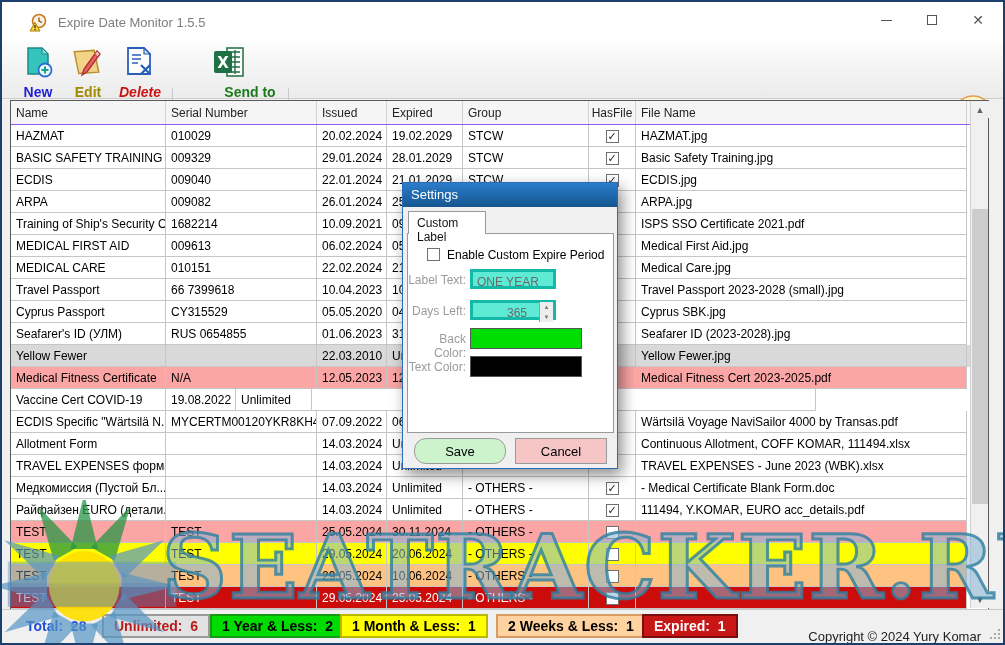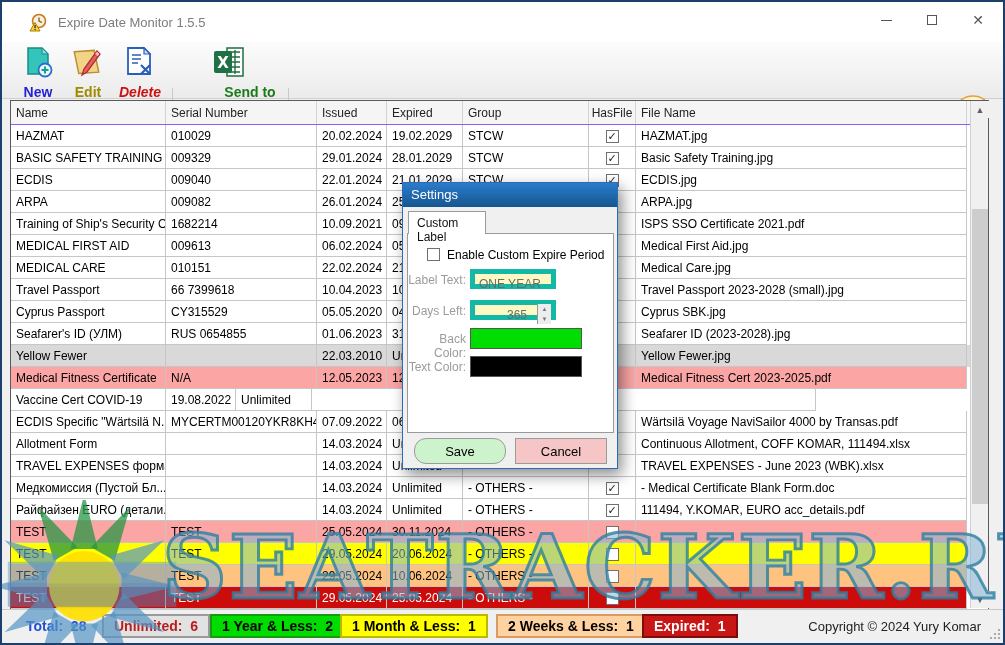--- a/index.html
+++ b/index.html
@@ -52,42 +52,42 @@
 
   
   #dialog { position:absolute; left:400px; top:180px; width:216px; height:287px; background:#f0f0f0; border:1px solid #2a6cb8; box-shadow:4px 6px 14px rgba(0,0,0,0.45); z-index:100; }
   #dlg-title { position:absolute; left:0; top:0; width:100%; height:24px; background:linear-gradient(180deg,#2b7ccb,#15568f); color:#fff; font-size:13px; padding:4px 0 0 8px; }
   #dlg-tab { position:absolute; left:5px; top:28px; width:78px; height:23px; background:#fff; border:1px solid #9a9a9a; border-bottom:none; font-size:12px; color:#111; padding:4px 0 0 8px; z-index:2; }
   #dlg-page { position:absolute; left:4px; top:50px; width:207px; height:200px; background:#fff; border:1px solid #9a9a9a; z-index:1; }
   #dlg-check { position:absolute; left:24px; top:62px; z-index:3; }
   #dlg-check .cb { vertical-align:-2px; }
   #dlg-check span.lblc { font-size:12px; color:#000; margin-left:7px; }
   .dlg-lbl { position:absolute; left:4px; width:59px; text-align:right; font-size:12px; color:#9b9b9b; z-index:3; }
-  .dlg-box { position:absolute; left:67px; width:86px; height:20px; background:#fef9c3; border:5px solid #14b8a6; font-size:12px; color:#6a6a6a; padding:3px 0 0 4px; z-index:3; }
+  .dlg-box { position:absolute; left:67px; width:86px; height:20px; background:#5eead4; border:3px solid #14b8a6; font-size:12px; color:#6a6a6a; padding:3px 0 0 4px; z-index:3; }
   .dlg-swatch { position:absolute; left:67px; width:112px; height:21px; border:1px solid #555; z-index:3; }
   #lbl-labeltext{ top:90px; } #box-labeltext{ top:86px; }
   #lbl-days{ top:121px; } #box-days{ top:117px; text-align:center; padding-left:8px; }
   #spin { position:absolute; right:0; top:-1px; width:14px; height:20px; border-left:1px solid #9a9a9a; background:#ededed; display:flex; flex-direction:column; }
   #spin div{ flex:1; display:flex; align-items:center; justify-content:center; font-size:6px; color:#777; }
   #lbl-back{ top:149px; } #sw-back{ top:145px; }
   #lbl-text{ top:177px; } #sw-text{ top:173px; }
   .dlg-btn { position:absolute; top:255px; width:92px; height:26px; border:1px solid #9a9a9a; font-size:13px; color:#000; display:flex; align-items:center; justify-content:center; z-index:3; }
   #btn-save { left:11px; background:#cdf3cd;border-radius:12px; }
   #btn-cancel { left:112px; background:#f6c6c6; }
 
   
   #statusbar { position:absolute; left:0; top:607px; width:1001px; height:34px; background:#f0f0f0; border-top:1px solid #c9c9c9; }
   .sb-item { position:absolute; top:4px; height:24px; font-size:14px; font-weight:bold; display:flex; align-items:center; padding:0 10px; white-space:pre; }
   #sb-total { left:14px; color:#1d4ed8; }
   #sb-unlimited { left:100px; background:#e2e2e2; border:2px solid #9a9a9a; color:#b91c1c; }
   #sb-year { left:208px; background:#00dc00; border:2px solid #169a16; color:#000; }
   #sb-month { left:338px; background:#ffff00; border:2px solid #b9b900; color:#000; }
   #sb-weeks { left:494px; background:#ffd3a1; border:2px solid #d89c62; color:#000; }
   #sb-expired { left:640px; background:#c81515; border:2px solid #7c0d0d; color:#fff; }
-  #sb-copy { position:absolute; right:22px; top:9px; font-size:13px; color:#222;text-align:right; }
+  #sb-copy { position:absolute; right:22px; top:19px; font-size:13px; color:#222;text-align:right; }
   #grip { position:absolute; right:3px; bottom:4px; width:10px; height:10px; }
   #grip i { position:absolute; width:2px; height:2px; background:#aaa; }
   #grip i:nth-child(1){ right:0; bottom:0; } #grip i:nth-child(2){ right:4px; bottom:0; } #grip i:nth-child(3){ right:0; bottom:4px; }
   #grip i:nth-child(4){ right:8px; bottom:0; } #grip i:nth-child(5){ right:0; bottom:8px; } #grip i:nth-child(6){ right:4px; bottom:4px; }
 
   
   #watermark { position:absolute; left:0; top:0; width:1005px; height:645px; pointer-events:none; z-index:60; overflow:hidden; }
   #wm-sun { position:absolute; left:-6px; top:498px; }
   #wm-text { position:absolute; left:160px; top:512px; font-family:"DejaVu Serif","Liberation Serif",serif; font-weight:bold; font-size:90px; letter-spacing:2px; white-space:nowrap; color:rgba(133,180,211,0.55); -webkit-text-stroke:3px rgba(45,128,160,0.8); transform:scaleY(0.97); }
 </style>

